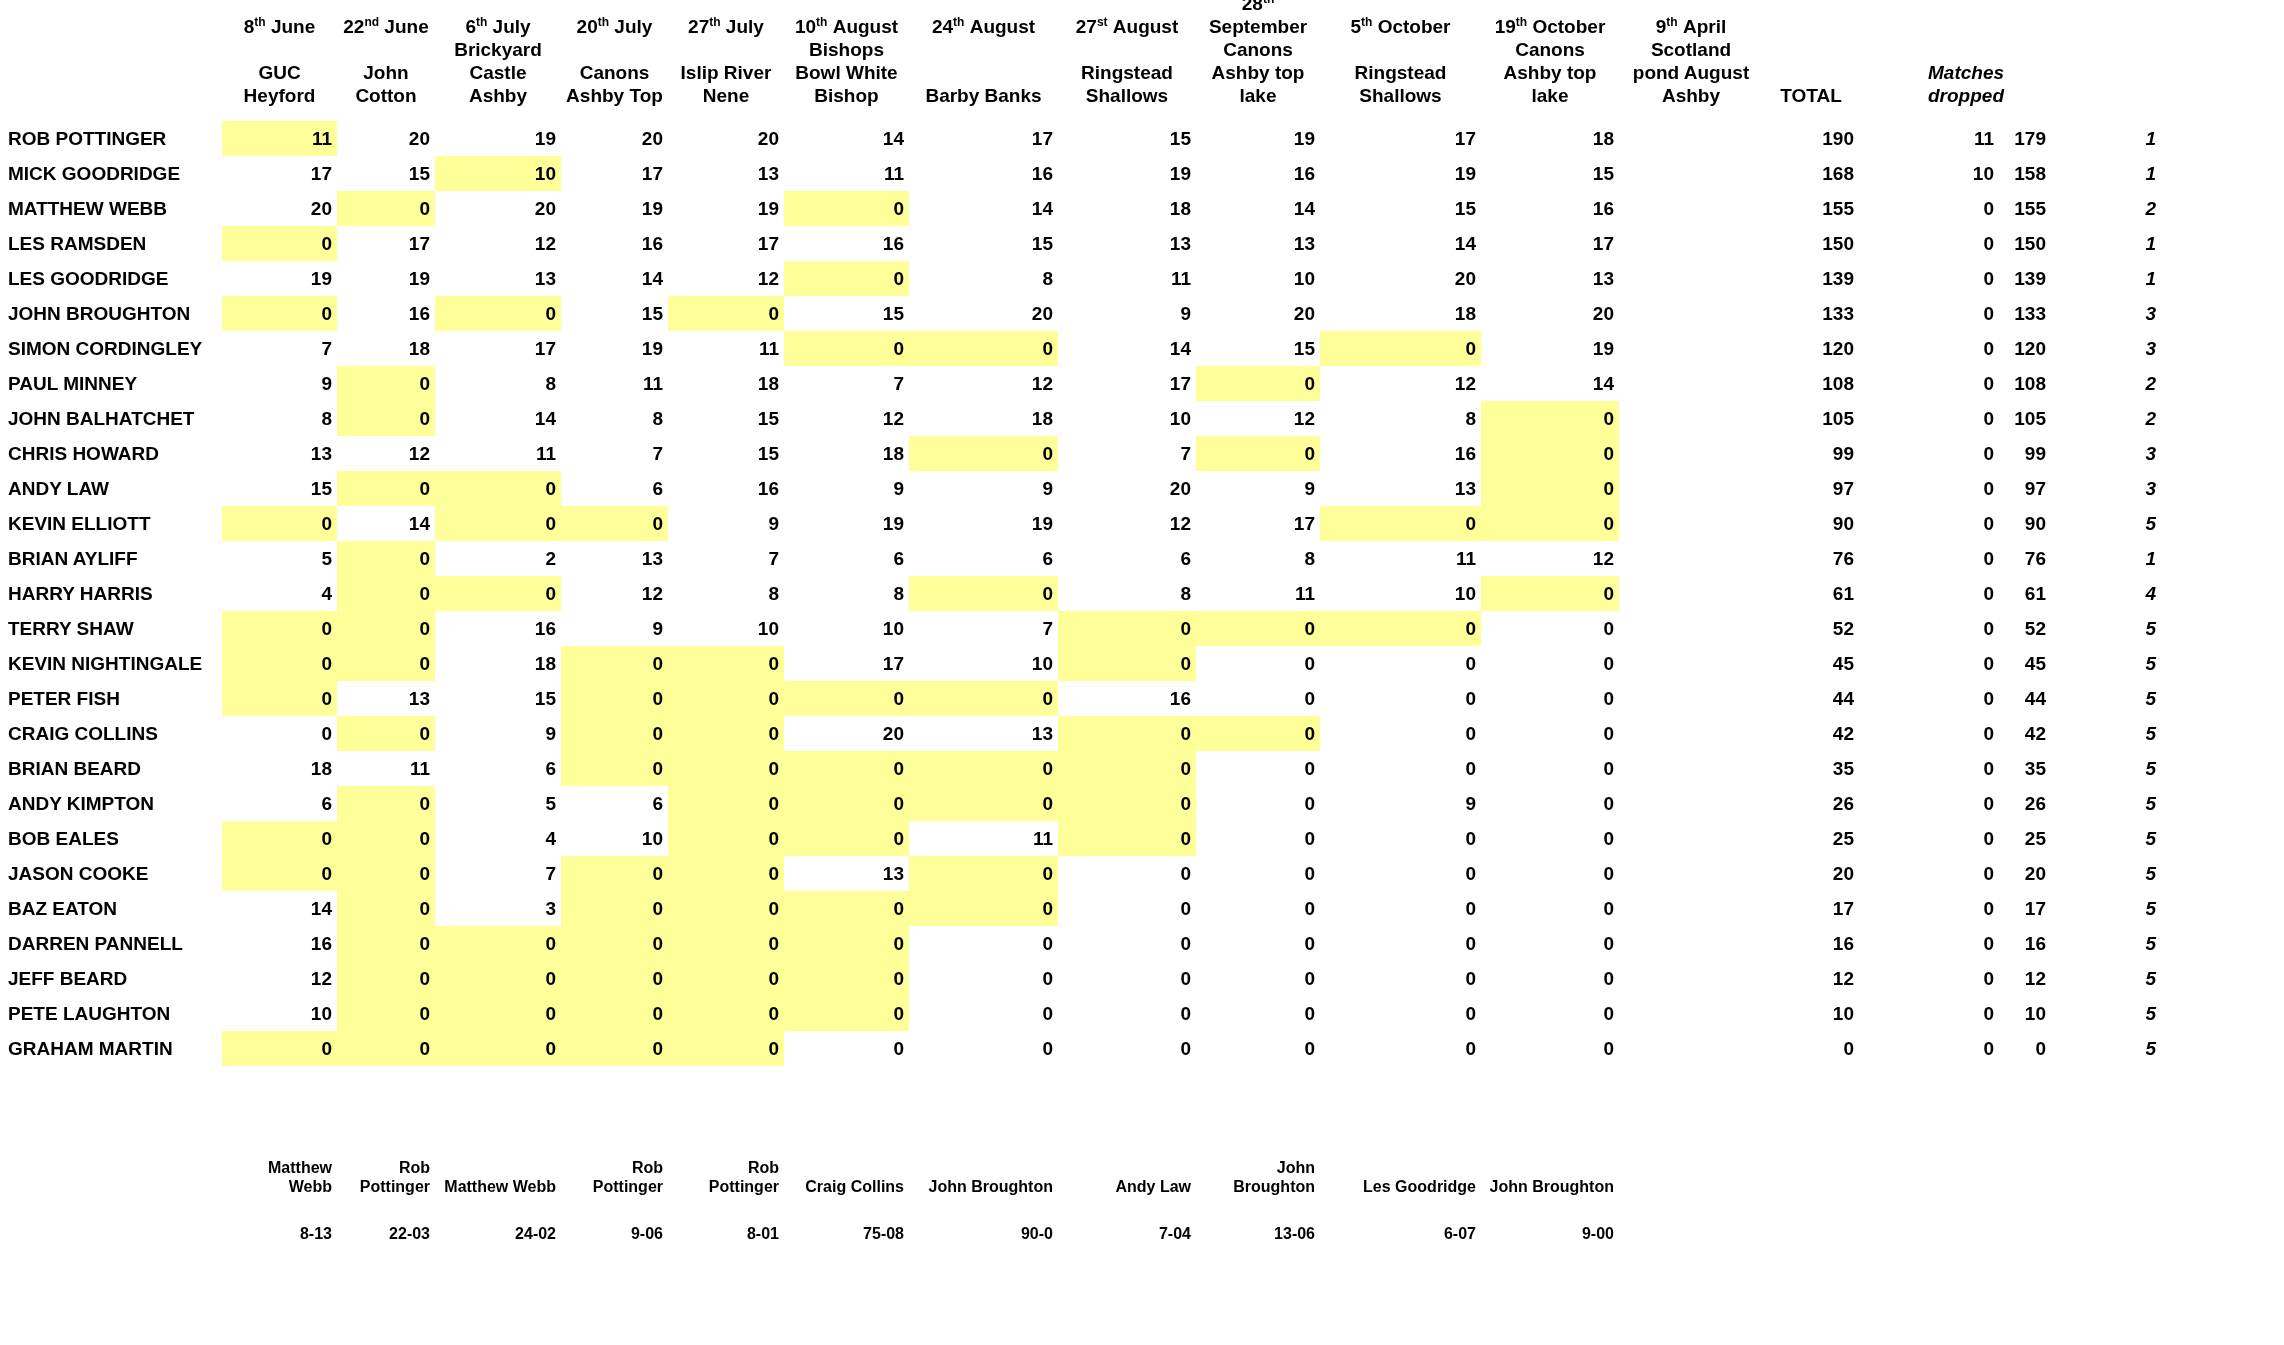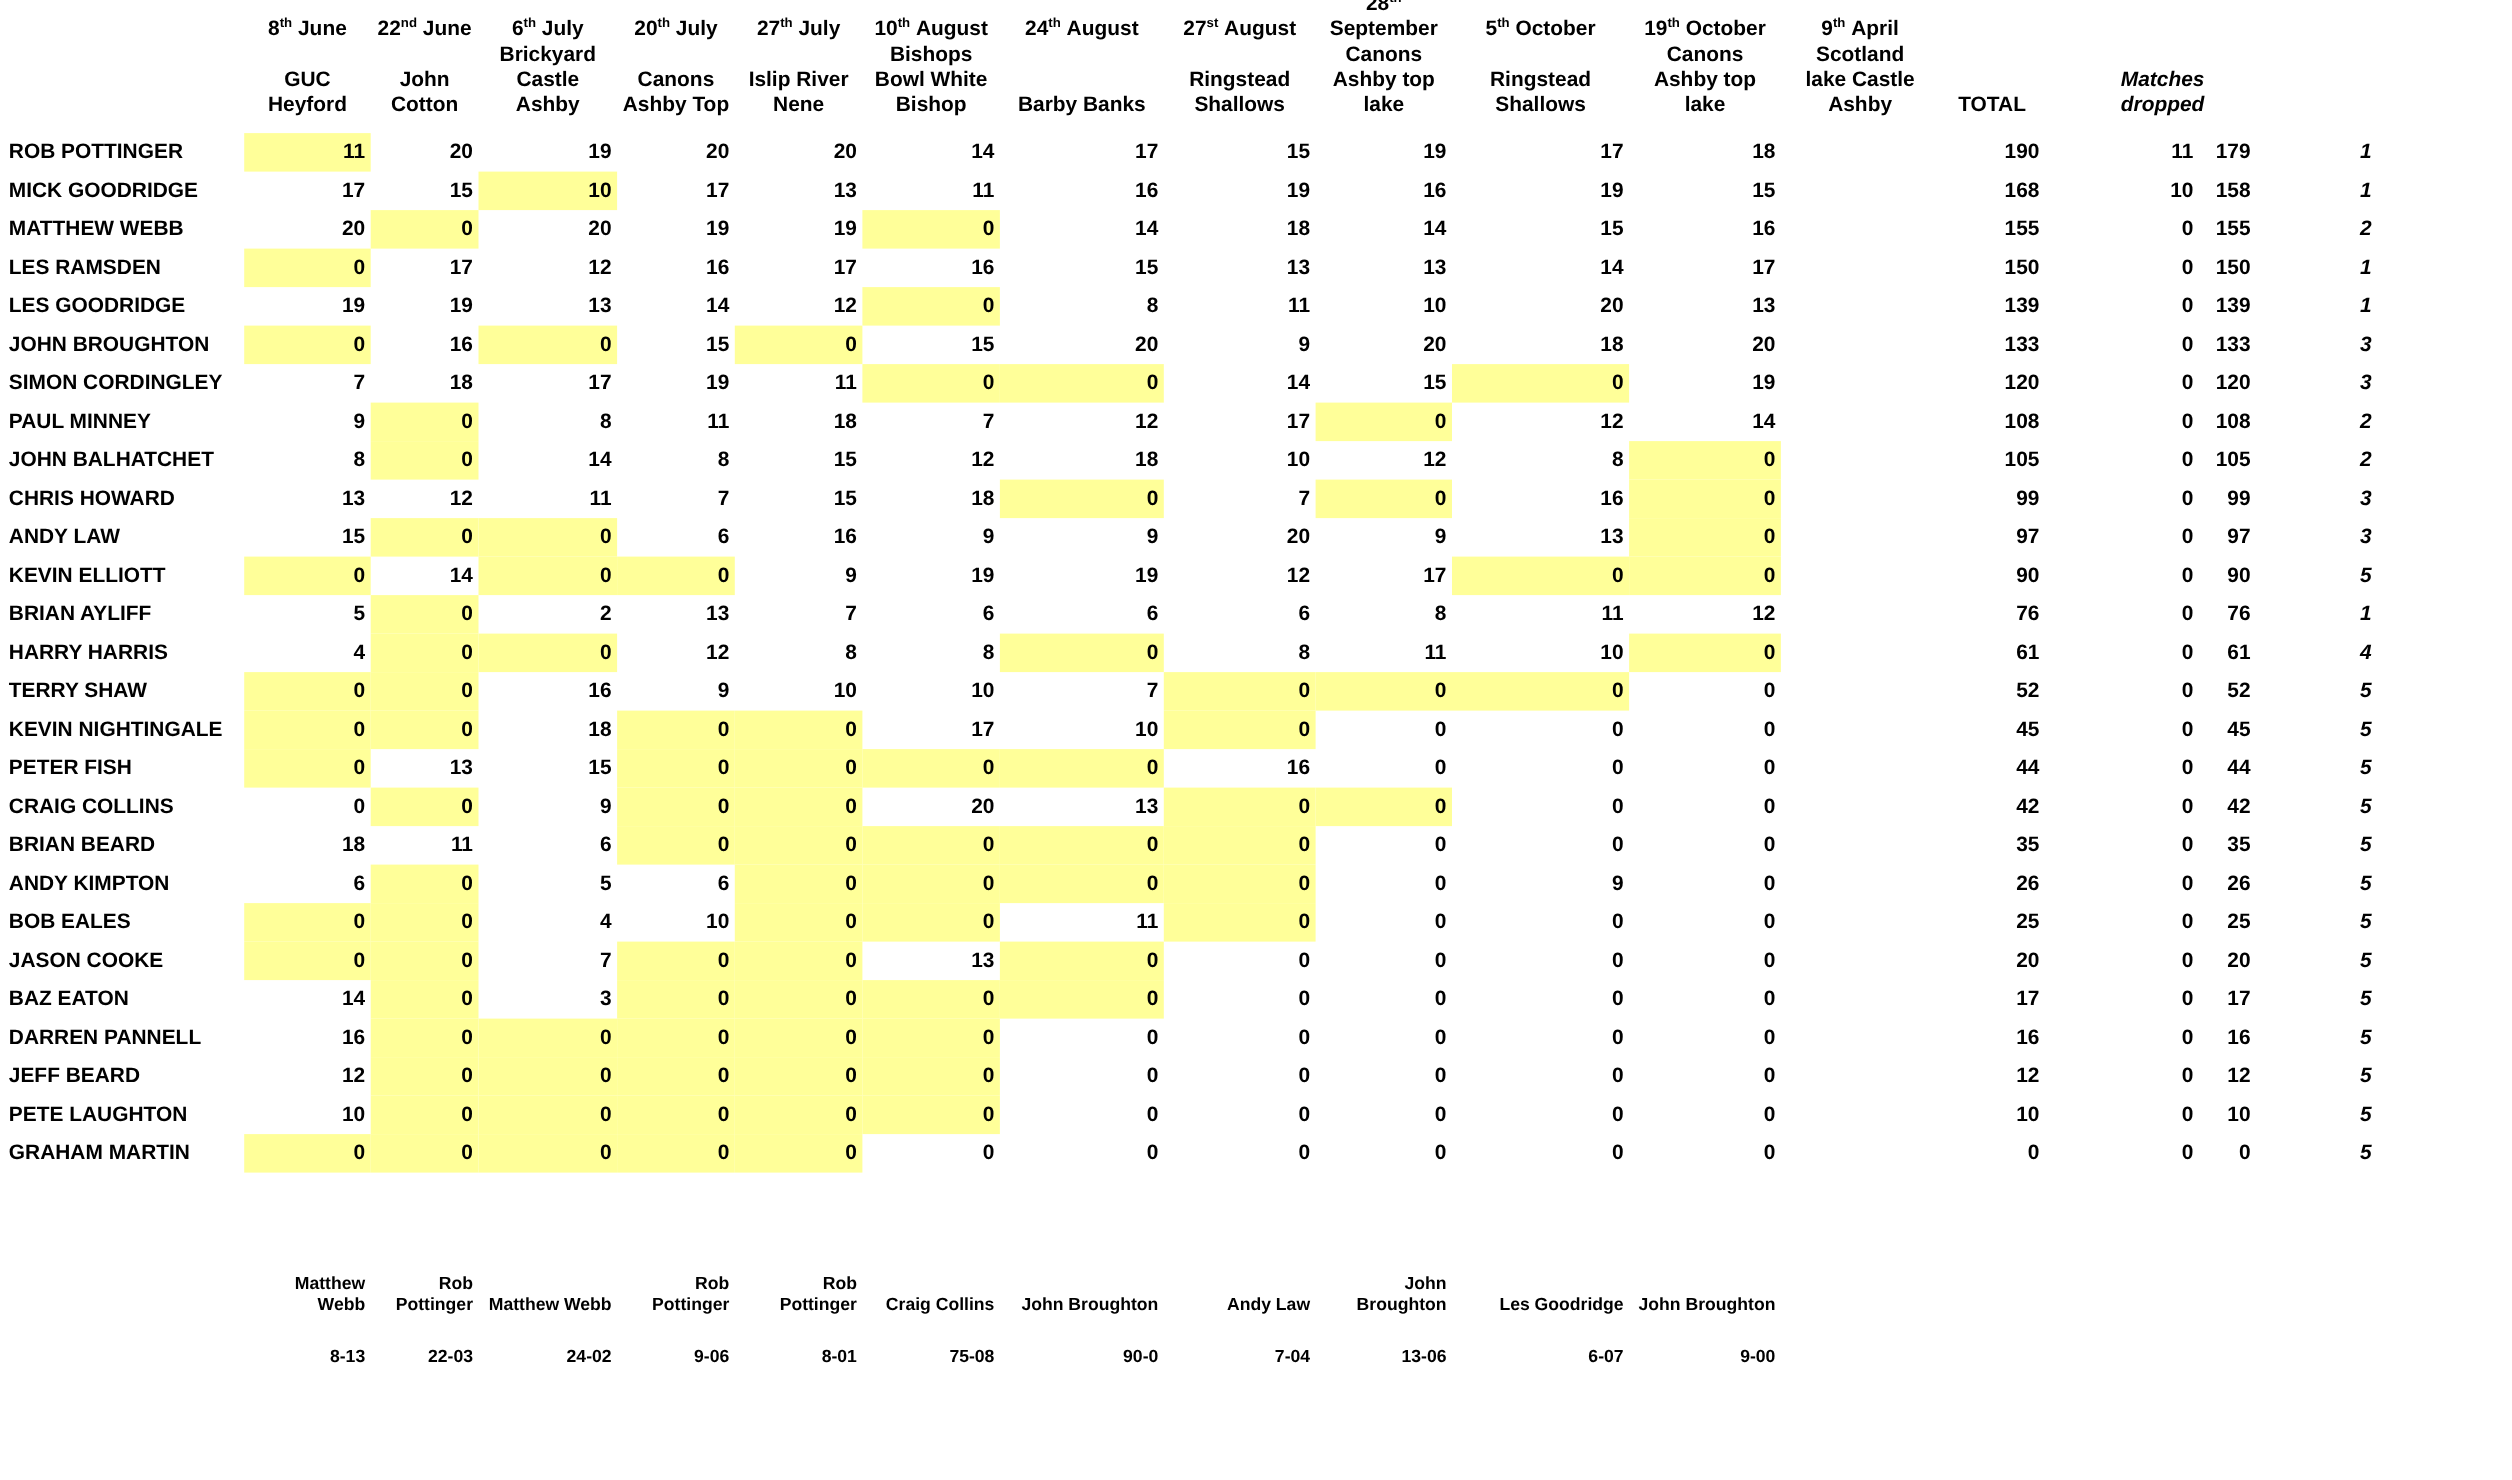--- a/index.html
+++ b/index.html
@@ -137,21 +137,21 @@
             <div>Canons</div>
             <div>Ashby top</div>
             <div>lake</div>
           </div>
         </div><div class="hcell" style="width: 144px;">
           <div class="hd-date">
             <div><span>9</span><sup>th</sup>&nbsp;<span>April</span></div>
           </div>
           <div class="hd-venue">
             <div>Scotland</div>
-            <div>lake Castle</div>
+            <div>pond August</div>
             <div>Ashby</div>
           </div>
         </div></div>
     <div class="hcell c-total">
       <div class="hd-venue">
           <div>TOTAL</div>
         </div>
     </div>
     <div class="hcell c-net"></div>
     <div class="hcell c-dropped">

